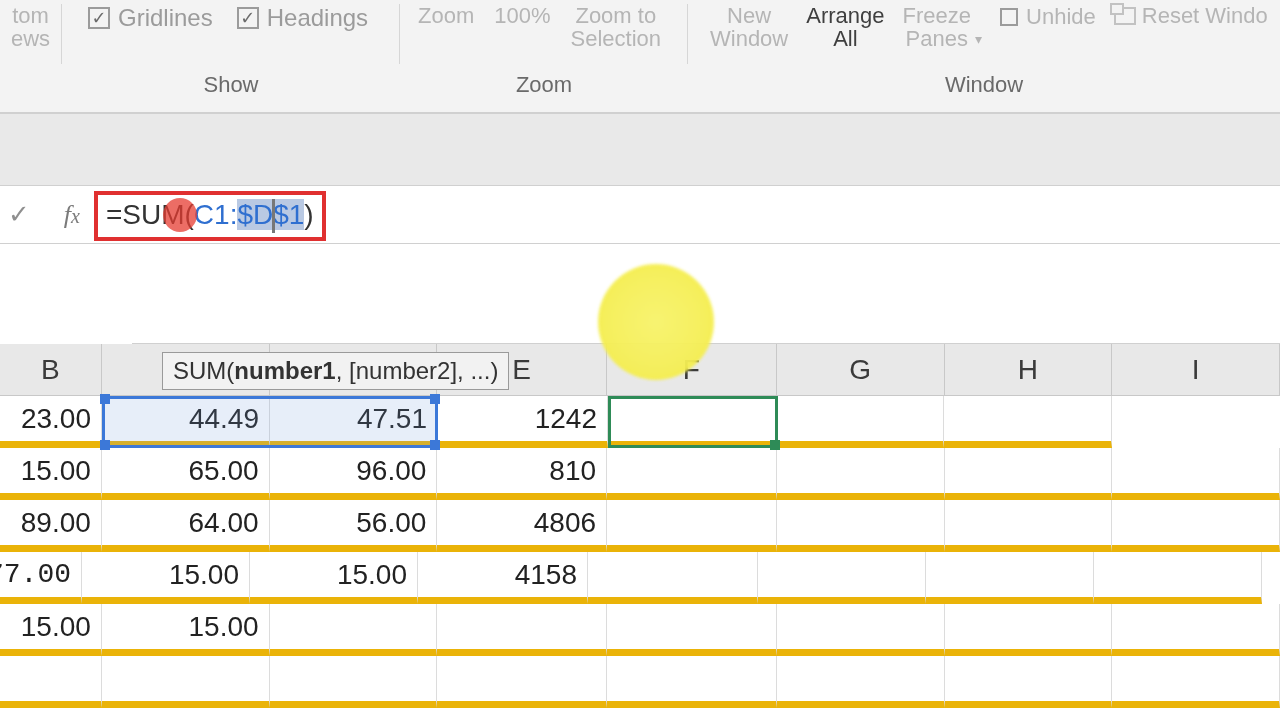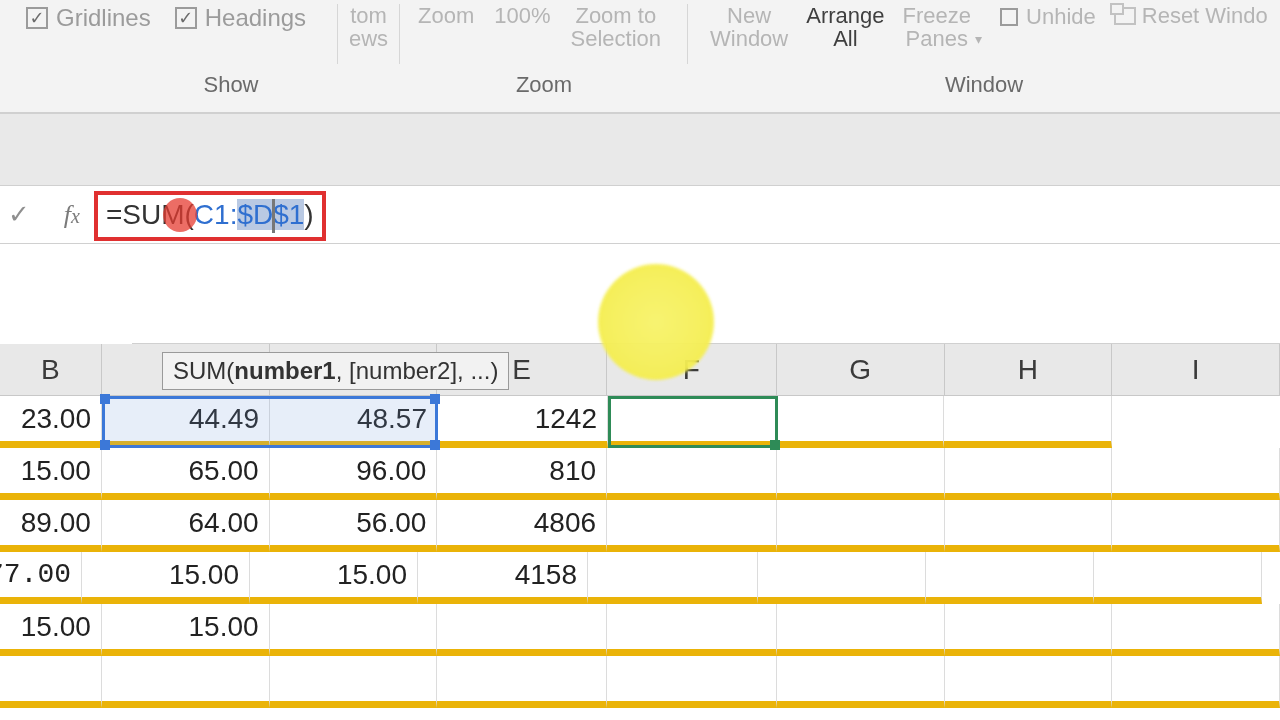--- a/index.html
+++ b/index.html
@@ -58,34 +58,34 @@
   .active-cell .fh { position:absolute; width:10px; height:10px; background:#2e8b57; right:-5px; bottom:-5px; }
 
   
   .yellow-dot { position:absolute; width:116px; height:116px; border-radius:50%; background:radial-gradient(circle,#f7f36a 0%,#f5ef55 60%,#f3ea3a 100%); filter:blur(1.5px); opacity:0.95; z-index:10; pointer-events:none; }
 </style>
 </head>
 <body>
 
 <div class="ribbon">
   <div class="ribbon-groups">
+    <div class="ribbon-group" style="width:62px">
+      <div class="rb-btn">tom<br>ews</div>
+    </div>
     <div class="ribbon-group" style="width:338px">
       <div class="ribbon-row" style="gap:24px;padding-left:18px;">
         <div class="check-line">
           <span class="chk on"></span>
           <span>Gridlines</span>
         </div>
         <div class="check-line">
           <span class="chk on"></span>
           <span>Headings</span>
         </div>
       </div>
-    </div>
-    <div class="ribbon-group" style="width:62px">
-      <div class="rb-btn">tom<br>ews</div>
     </div>
     <div class="ribbon-group" style="width:288px">
       <div class="ribbon-row" style="gap:20px;padding-left:10px;">
         <div class="rb-btn">Zoom</div>
         <div class="rb-btn">100%</div>
         <div class="rb-btn">Zoom to<br>Selection</div>
       </div>
     </div>
     <div class="ribbon-group noborder" style="flex:1">
       <div class="ribbon-row" style="gap:18px;padding-left:14px;">
@@ -143,21 +143,21 @@
       <div class="ch" style="width: 170px;">E</div>
       <div class="ch" style="width: 170px;">F</div>
       <div class="ch" style="width: 168px;">G</div>
       <div class="ch" style="width: 168px;">H</div>
       <div class="ch" style="width: 168px;">I</div>
     </div>
   <div class="grid-rows" id="gridrows">
       <div class="row">
         <div class="cell" style="width: 102px;">23.00</div>
         <div class="cell" style="width: 168px;">44.49</div>
-        <div class="cell" style="width: 168px;">48.57</div>
+        <div class="cell" style="width: 168px;">47.51</div>
         <div class="cell" style="width: 170px;">1242</div>
         <div class="cell" style="width: 168px;"></div>
         <div class="cell" style="width: 168px;"></div>
         <div class="cell" style="width: 168px;"></div>
       </div>
       <div class="row">
         <div class="cell" style="width: 102px;">15.00</div>
         <div class="cell" style="width: 168px;">65.00</div>
         <div class="cell" style="width: 168px;">96.00</div>
         <div class="cell" style="width: 170px;">810</div>

